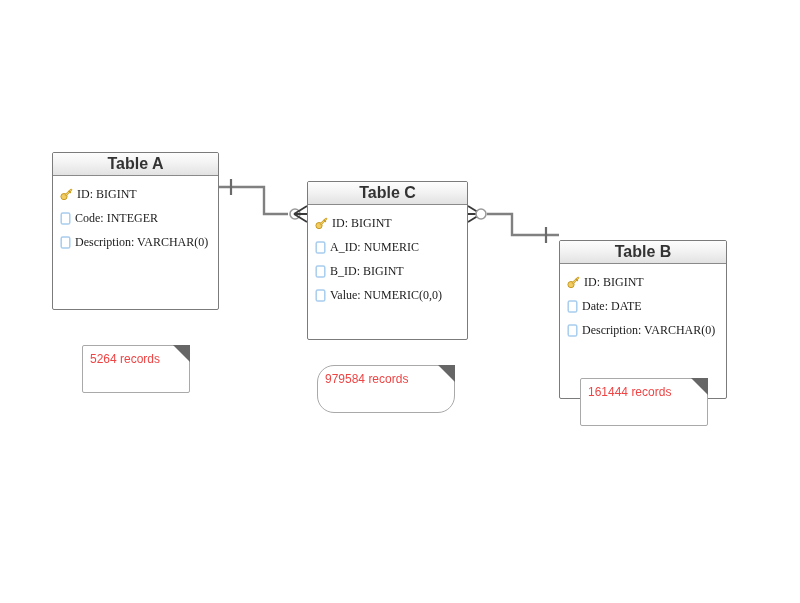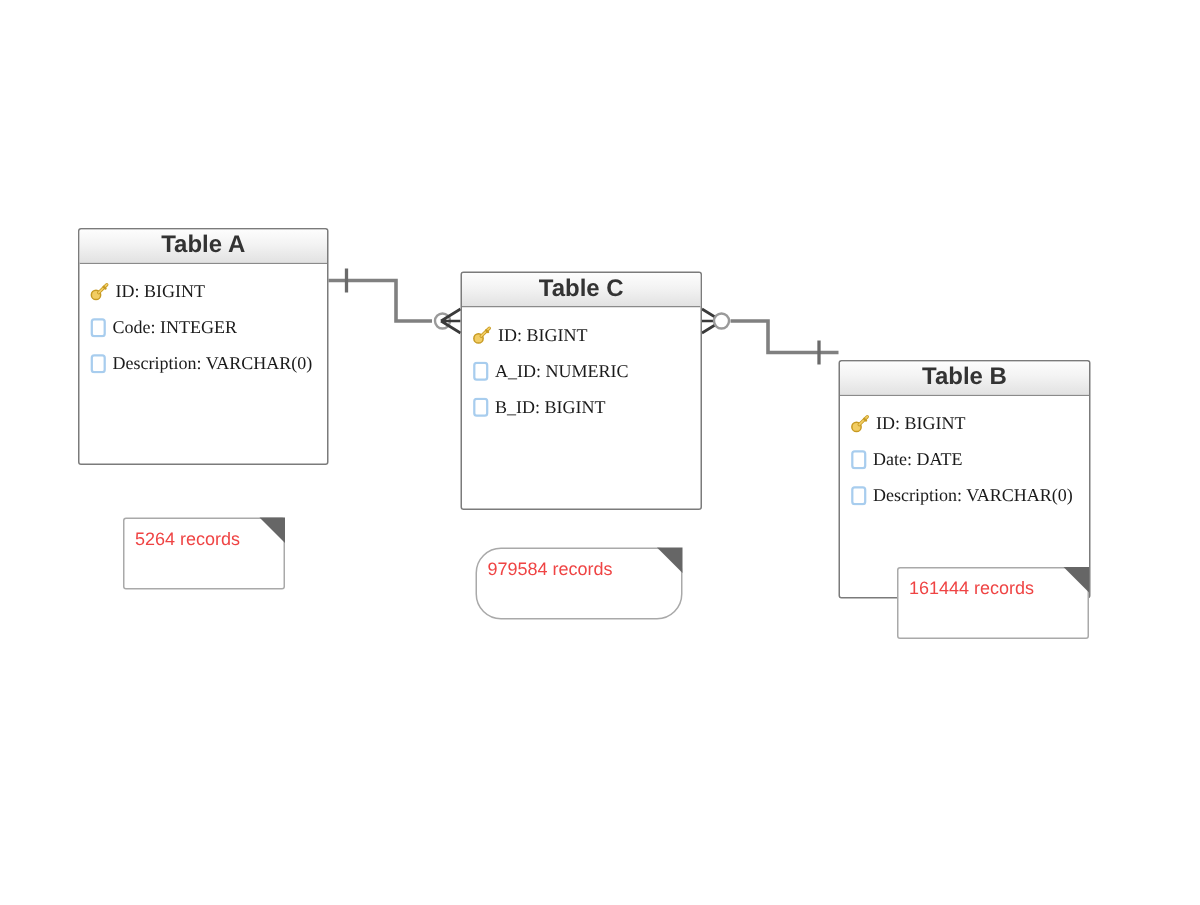--- a/index.html
+++ b/index.html
@@ -183,20 +183,28 @@
         <span class="col-label">A_ID: NUMERIC</span>
       </div>
       <div class="column">
         <span class="icon-col">
           <svg viewBox="0 0 11 13" width="11" height="13" xmlns="http://www.w3.org/2000/svg">
             <rect x="1.2" y="0.9" width="8.6" height="11.2" rx="1.6" fill="#ffffff" stroke="#a8cdee" stroke-width="1.5"></rect>
           </svg>
         </span>
         <span class="col-label">B_ID: BIGINT</span>
       </div>
+      <div class="column">
+        <span class="icon-col">
+          <svg viewBox="0 0 11 13" width="11" height="13" xmlns="http://www.w3.org/2000/svg">
+            <rect x="1.2" y="0.9" width="8.6" height="11.2" rx="1.6" fill="#ffffff" stroke="#a8cdee" stroke-width="1.5"></rect>
+          </svg>
+        </span>
+        <span class="col-label">Value: NUMERIC(0,0)</span>
+      </div>
     </div>
   </div>
 
   <div class="entity" style="left:559px; top:200px; width:168px; height:159px;margin-top:40px;">
     <div class="entity-header">Table B</div>
     <div class="entity-body">
       <div class="column">
         <span class="icon-key">
           <svg viewBox="0 0 13 13" width="13" height="13" xmlns="http://www.w3.org/2000/svg">
             <circle cx="4" cy="8.6" r="3.1" fill="#f2cd63" stroke="#c79a22" stroke-width="1"></circle>
@@ -229,18 +237,18 @@
   <div class="note" style="left:82px; top:345px; width:108px; height:48px;">
     <div class="note-fold"></div>
     <div class="note-text">5264 records</div>
   </div>
 
   <div class="note" style="left:317px; top:365px; width:138px; height:48px;border-radius:17px;">
     <div class="note-fold"></div>
     <div class="note-text">979584 records</div>
   </div>
 
-  <div class="note" style="left:580px; top:378px; width:128px; height:48px;margin-left:18px;">
+  <div class="note" style="left:580px; top:378px; width:128px; height:48px;">
     <div class="note-fold"></div>
     <div class="note-text">161444 records</div>
   </div>
 
 </div>
 
 </body></html>

